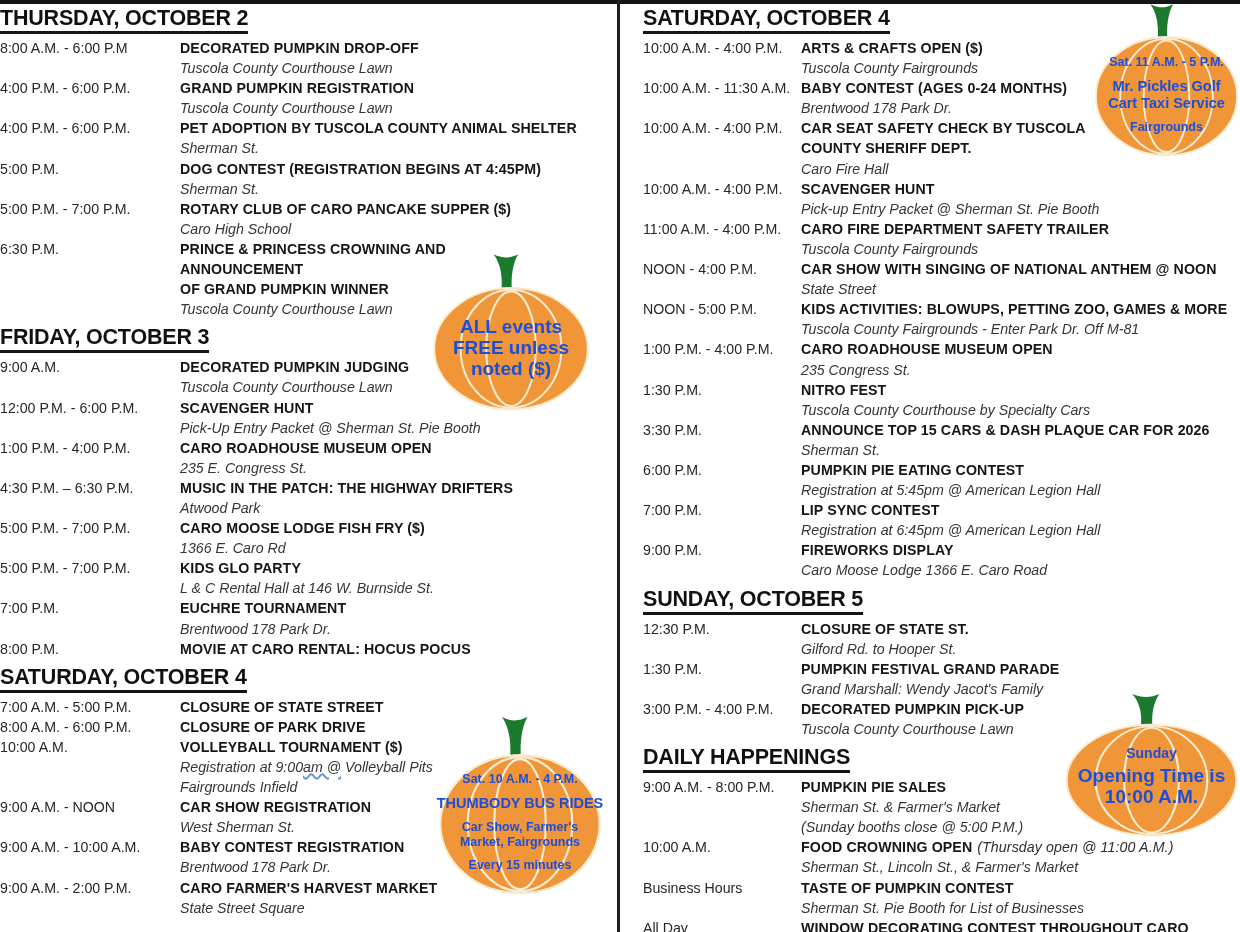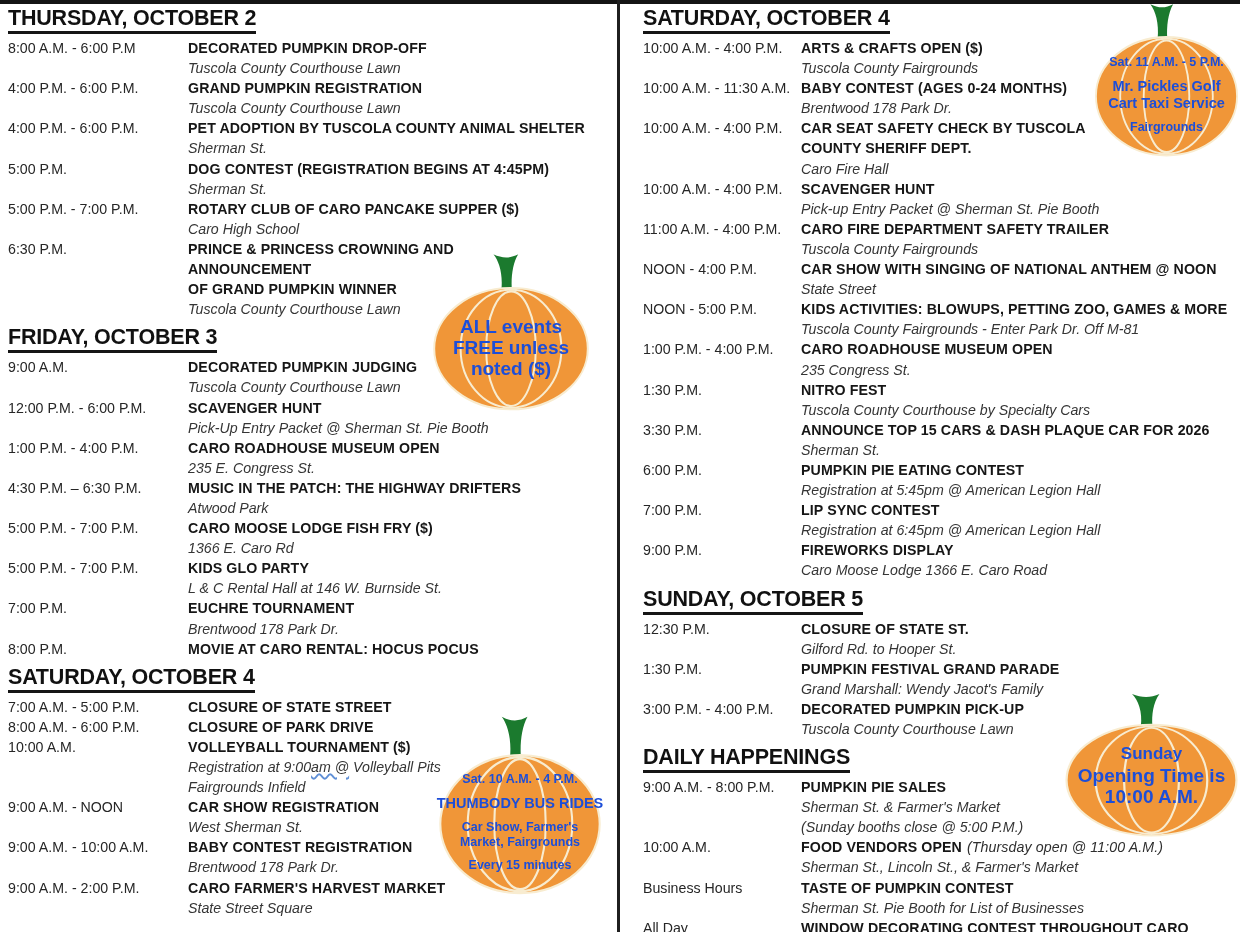--- a/index.html
+++ b/index.html
@@ -4,21 +4,21 @@
 <style>
   html,body { margin:0; padding:0; background:#ffffff; }
   .page {
     position:relative; width:1240px; height:932px; background:#ffffff;
     font-family:"Liberation Sans", sans-serif; color:#1c1c1e; overflow:hidden;
   }
   .top-rule { position:absolute; top:0; left:0; width:100%; height:4px; background:#141414; }
   .col-divider { position:absolute; left:617px; top:0; width:3px; height:100%; background:#1f1f1f; }
 
   .col { position:absolute; top:4px; }
-  .col-left  { left:0;   width:612px; padding-left:8px;  box-sizing:border-box; }
+  .col-left  { left:0;   width:612px;  box-sizing:border-box; }
   .col-right { left:628px; width:612px; padding-left:15px; box-sizing:border-box; }
 
   .day-section { padding-top:1px; }
   .day-section + .day-section { margin-top:4px; }
   .day-heading { height:33px; line-height:29px; }
   .day-heading-text {
     display:inline-block; font-size:21.5px; font-weight:bold; letter-spacing:-0.2px;
     color:#111; border-bottom:3px solid #151515; padding-bottom:1px; line-height:24px;
   }
 
@@ -49,21 +49,21 @@
   .pumpkin-svg .lobe { fill:none; stroke:#f8ecd0; stroke-width:2.5; }
   .pumpkin-text {
     position:absolute; left:5%; right:5%; top:24%; bottom:4%;
     display:flex; flex-direction:column; align-items:center; justify-content:center;
     text-align:center; color:#1d4ed8; font-weight:bold;
   }
   .pline { white-space:nowrap; }
   .pline.s1 { font-size:12.5px; line-height:15px; }
   .pline.s2 { font-size:14.5px; line-height:17px; }
   .pline.s3 { font-size:19px; line-height:21px; }
-  .pline.s4 { font-size:17px;   line-height:23px; }
+  .pline.s4 { font-size:14px;   line-height:23px; }
   .pline.gap { margin-top:8px; }
 
   #pumpkin-0 { left:431px; top:251px; width:160px; height:160px; }
   #pumpkin-1 { left:437px; top:713px; width:166px; height:182px; }
   #pumpkin-2 { left:1093px; top:1px;  width:147px; height:156px; }
   #pumpkin-3 { left:1063px; top:691px; width:177px; height:146px; }
   #pumpkin-3 .pumpkin-text { top:18%; }
 </style>
 </head>
 <body>
@@ -349,21 +349,21 @@
           <div class="event-time">9:00 A.M. - 8:00 P.M.</div>
           <div class="event-body">
             <div class="title-line"><span>PUMPKIN PIE SALES</span></div>
             <div class="loc-line"><span>Sherman St. &amp; Farmer's Market</span></div>
             <div class="loc-line"><span>(Sunday booths close @ 5:00 P.M.)</span></div>
           </div>
         </div>
         <div class="event-row">
           <div class="event-time">10:00 A.M.</div>
           <div class="event-body">
-            <div class="title-line"><span>FOOD VENDORS OPEN</span><span class="title-note">(Thursday open @ 11:00 A.M.)</span></div>
+            <div class="title-line"><span>FOOD CROWNING OPEN</span><span class="title-note">(Thursday open @ 11:00 A.M.)</span></div>
             <div class="loc-line"><span>Sherman St., Lincoln St., &amp; Farmer's Market</span></div>
           </div>
         </div>
         <div class="event-row">
           <div class="event-time">Business Hours</div>
           <div class="event-body">
             <div class="title-line"><span>TASTE OF PUMPKIN CONTEST</span></div>
             <div class="loc-line"><span>Sherman St. Pie Booth for List of Businesses</span></div>
           </div>
         </div>

